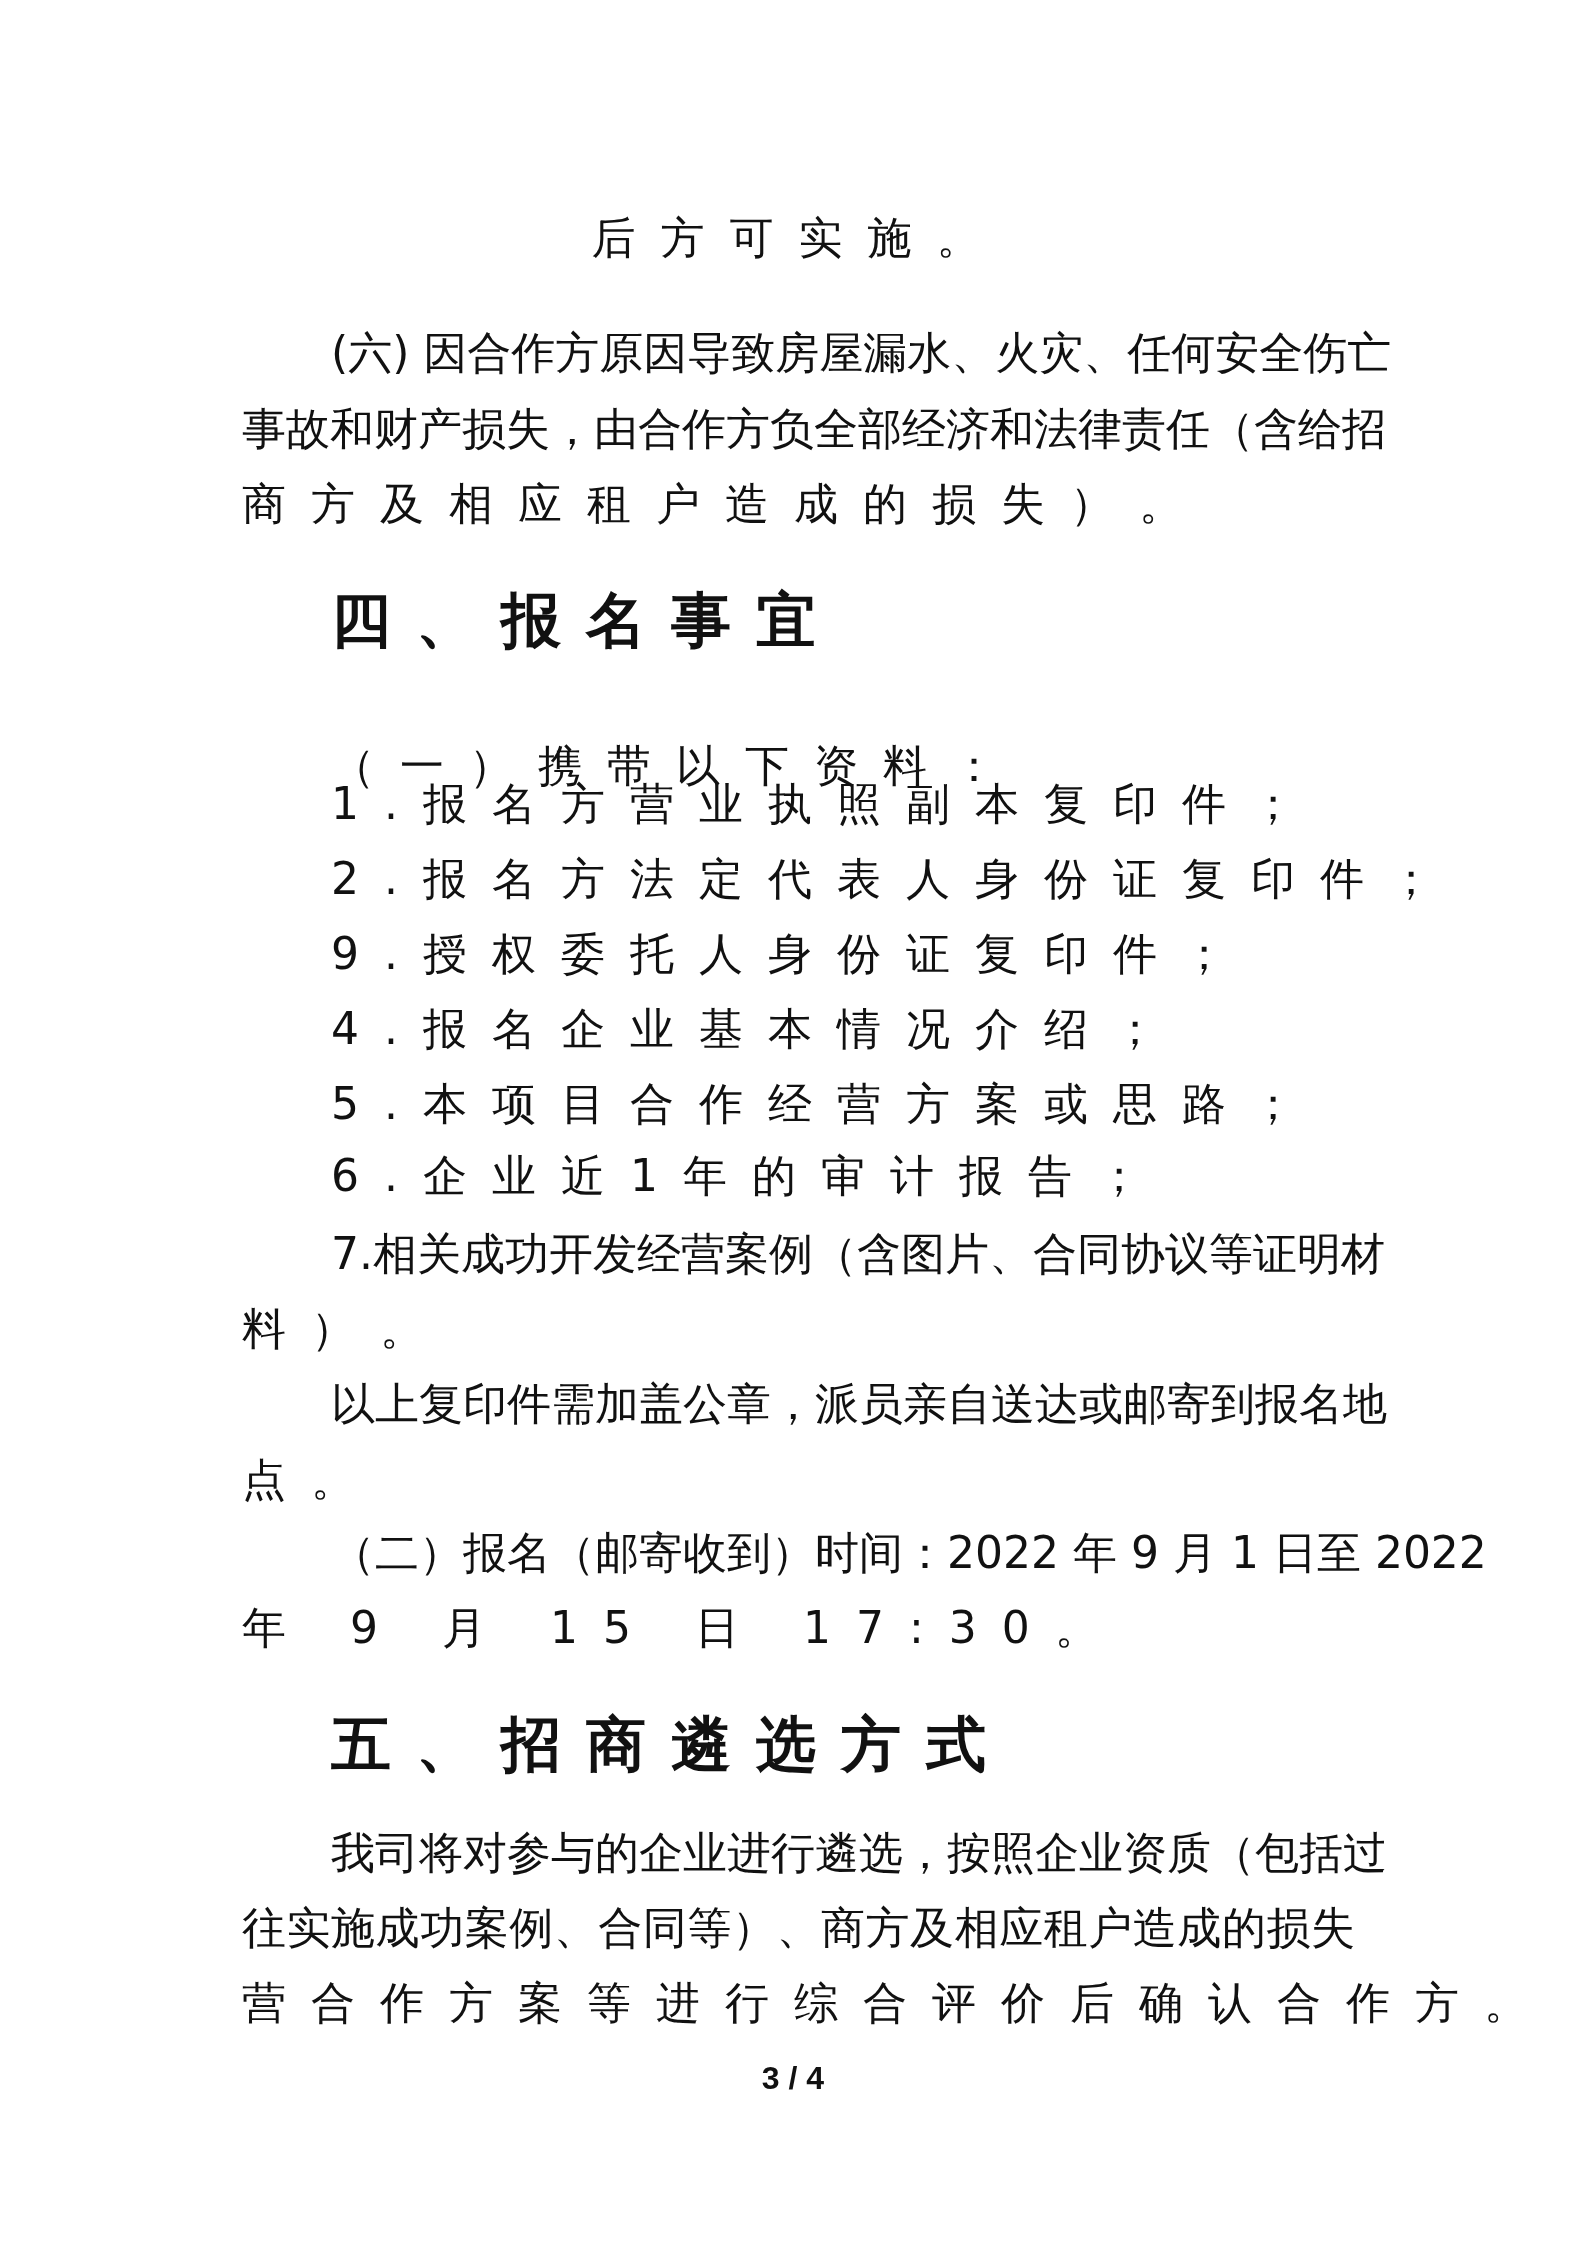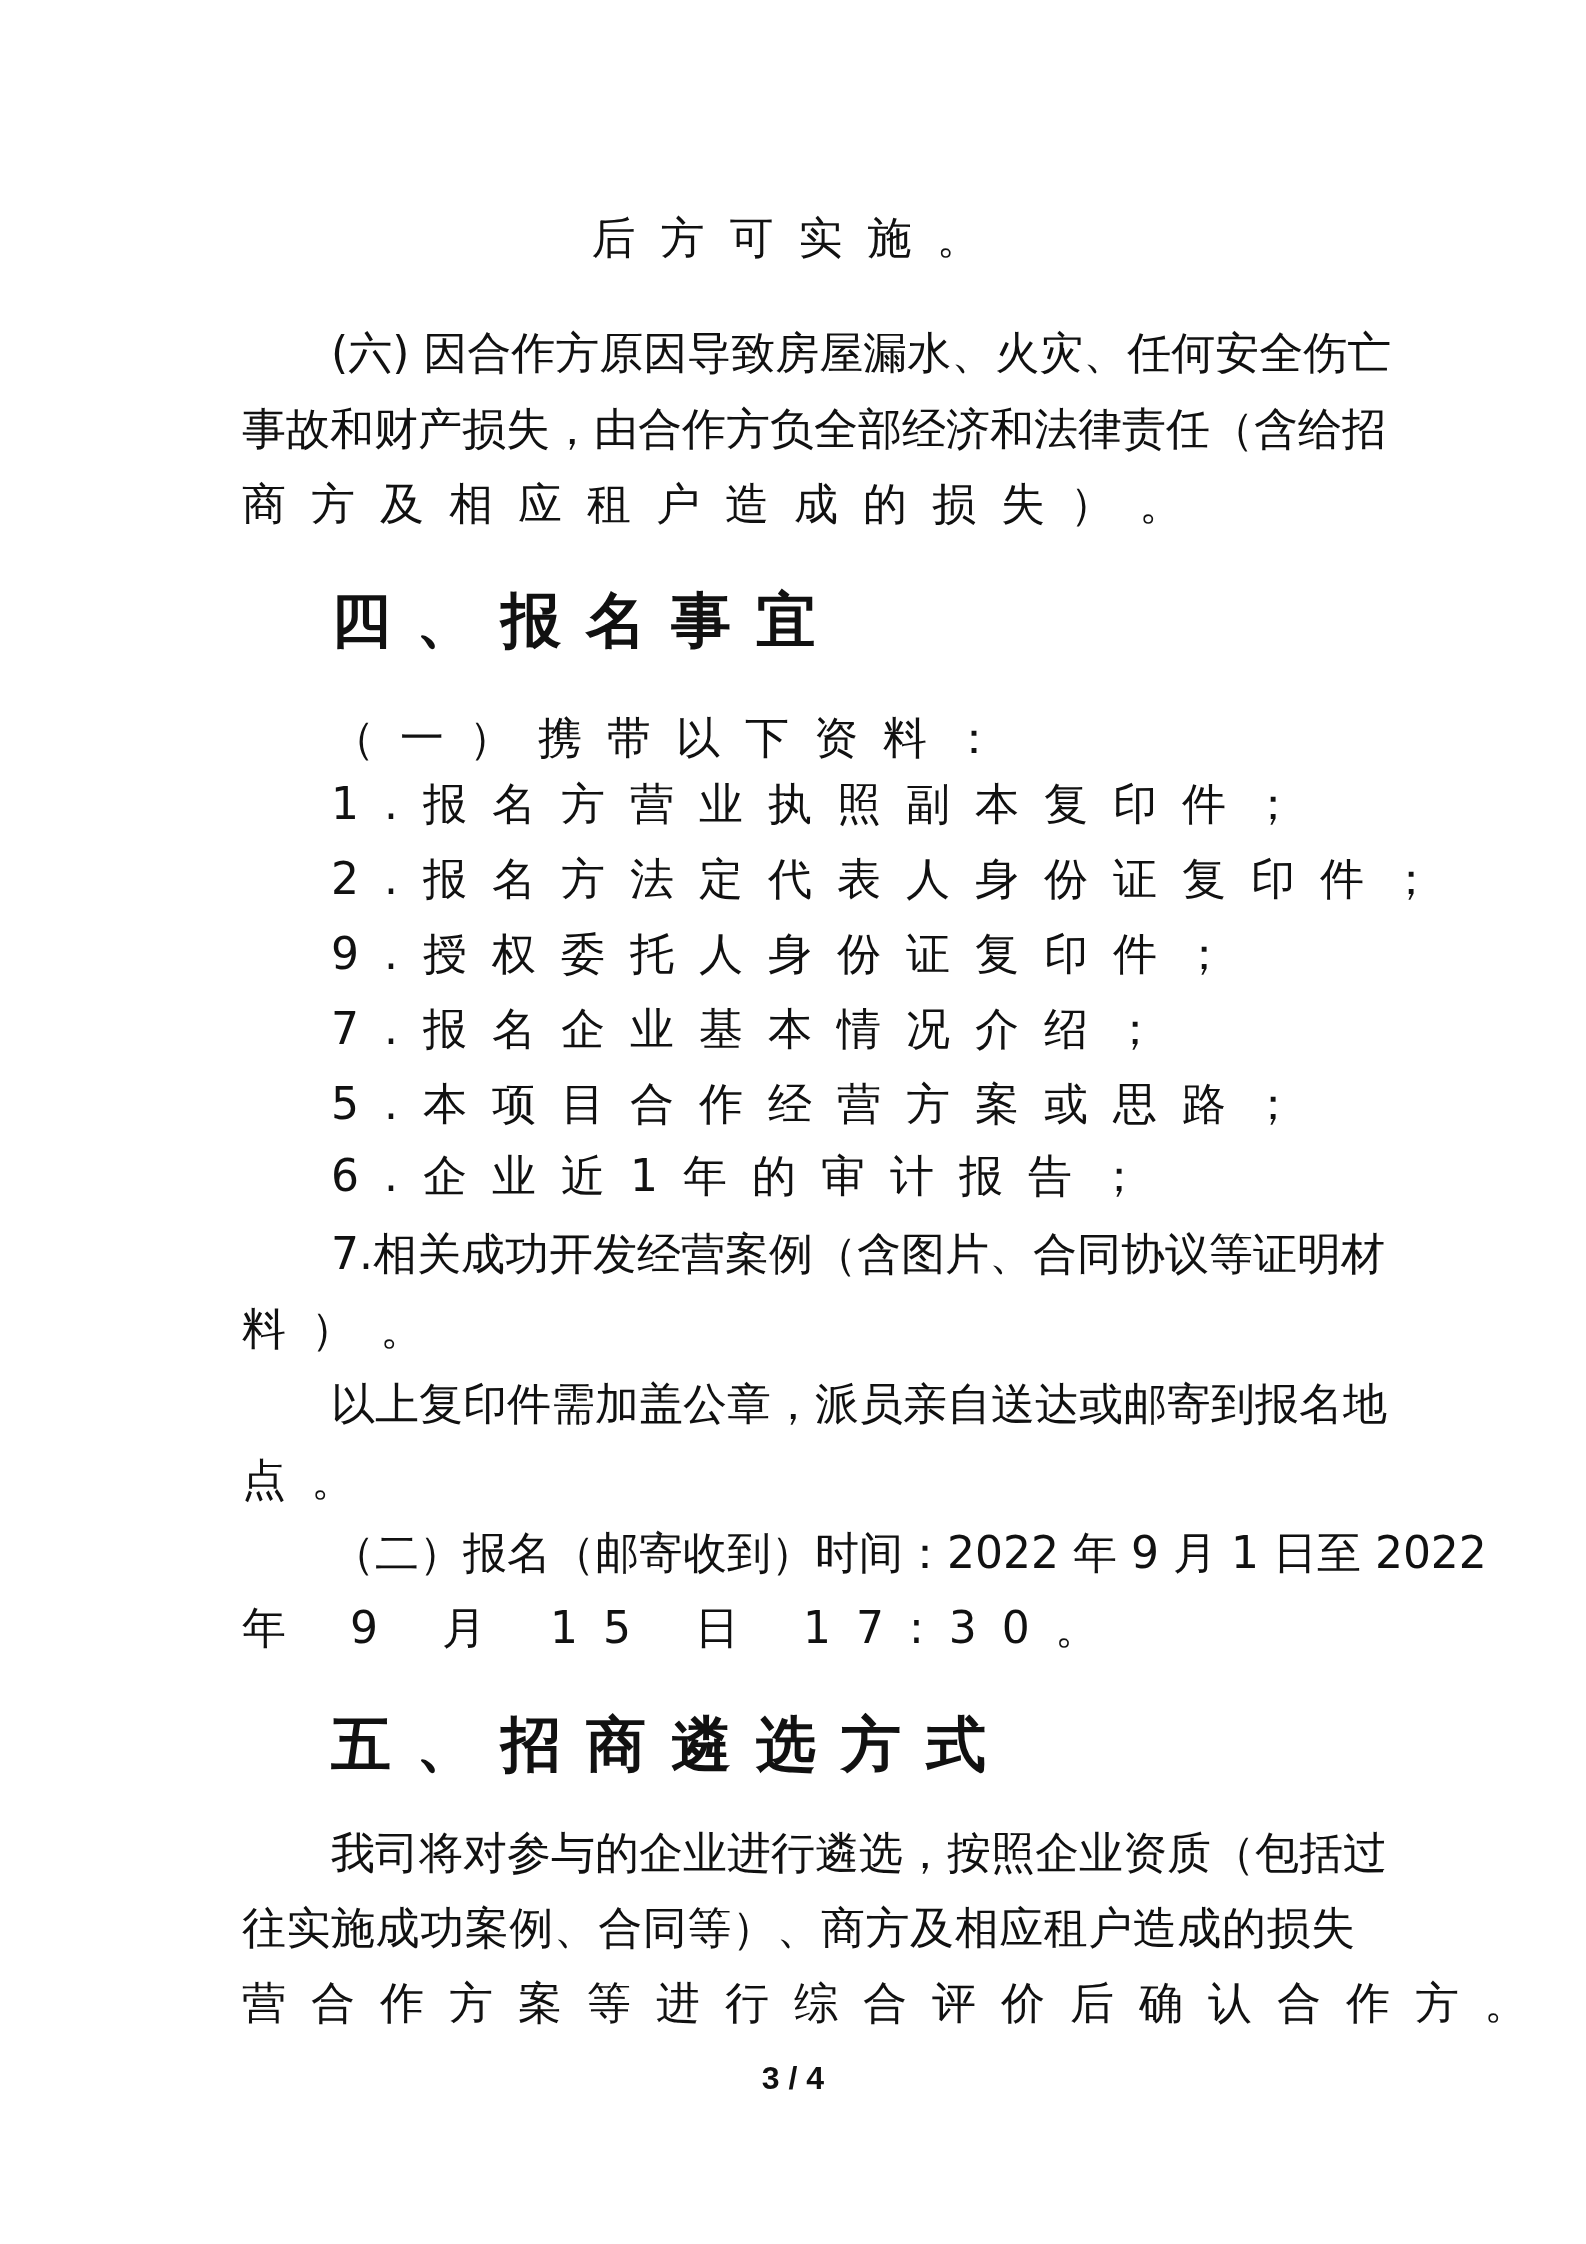--- a/index.html
+++ b/index.html
@@ -15,25 +15,25 @@
 </style>
 </head>
 <body>
 
 <div>
   <div class="line" style="top: 208px; letter-spacing: 25px; text-align: center;">后方可实施。</div>
   <div class="line indent full" style="top:323px">(六) 因合作方原因导致房屋漏水、火灾、任何安全伤亡</div>
   <div class="line full" style="top:399px">事故和财产损失，由合作方负全部经济和法律责任（含给招</div>
   <div class="line" style="top: 474px; letter-spacing: 25px;">商方及相应租户造成的损失）。</div>
   <div class="line indent head" style="top: 590px; letter-spacing: 25px;">四、报名事宜</div>
-  <div class="line indent" style="top: 711px; letter-spacing: 25px; font-family: Liberation Mono, monospace;">（一）携带以下资料：</div>
+  <div class="line indent" style="top: 736px; letter-spacing: 25px;">（一）携带以下资料：</div>
   <div class="line indent" style="top: 774px; letter-spacing: 25px;">1.报名方营业执照副本复印件；</div>
   <div class="line indent" style="top: 849px; letter-spacing: 25px;">2.报名方法定代表人身份证复印件；</div>
   <div class="line indent" style="top: 924px; letter-spacing: 25px;">9.授权委托人身份证复印件；</div>
-  <div class="line indent" style="top: 999px; letter-spacing: 25px;">7.报名企业基本情况介绍；</div>
+  <div class="line indent" style="top: 999px; letter-spacing: 25px;">4.报名企业基本情况介绍；</div>
   <div class="line indent" style="top: 1074px; letter-spacing: 25px;">5.本项目合作经营方案或思路；</div>
   <div class="line indent" style="top: 1146px; letter-spacing: 25px;">6.企业近1年的审计报告；</div>
   <div class="line indent full" style="top:1224px">7.相关成功开发经营案例（含图片、合同协议等证明材</div>
   <div class="line" style="top: 1299px; letter-spacing: 25px;">料）。</div>
   <div class="line indent full" style="top:1374px">以上复印件需加盖公章，派员亲自送达或邮寄到报名地</div>
   <div class="line" style="top: 1450px; letter-spacing: 25px;">点。</div>
   <div class="line indent full" style="top:1523px">（二）报名（邮寄收到）时间：2022 年 9 月 1 日至 2022</div>
   <div class="line" style="top: 1598px; letter-spacing: 25px;">年 9 月 15 日 17:30。</div>
   <div class="line indent head" style="top: 1714px; letter-spacing: 25px;">五、招商遴选方式</div>
   <div class="line indent full" style="top:1823px">我司将对参与的企业进行遴选，按照企业资质（包括过</div>

